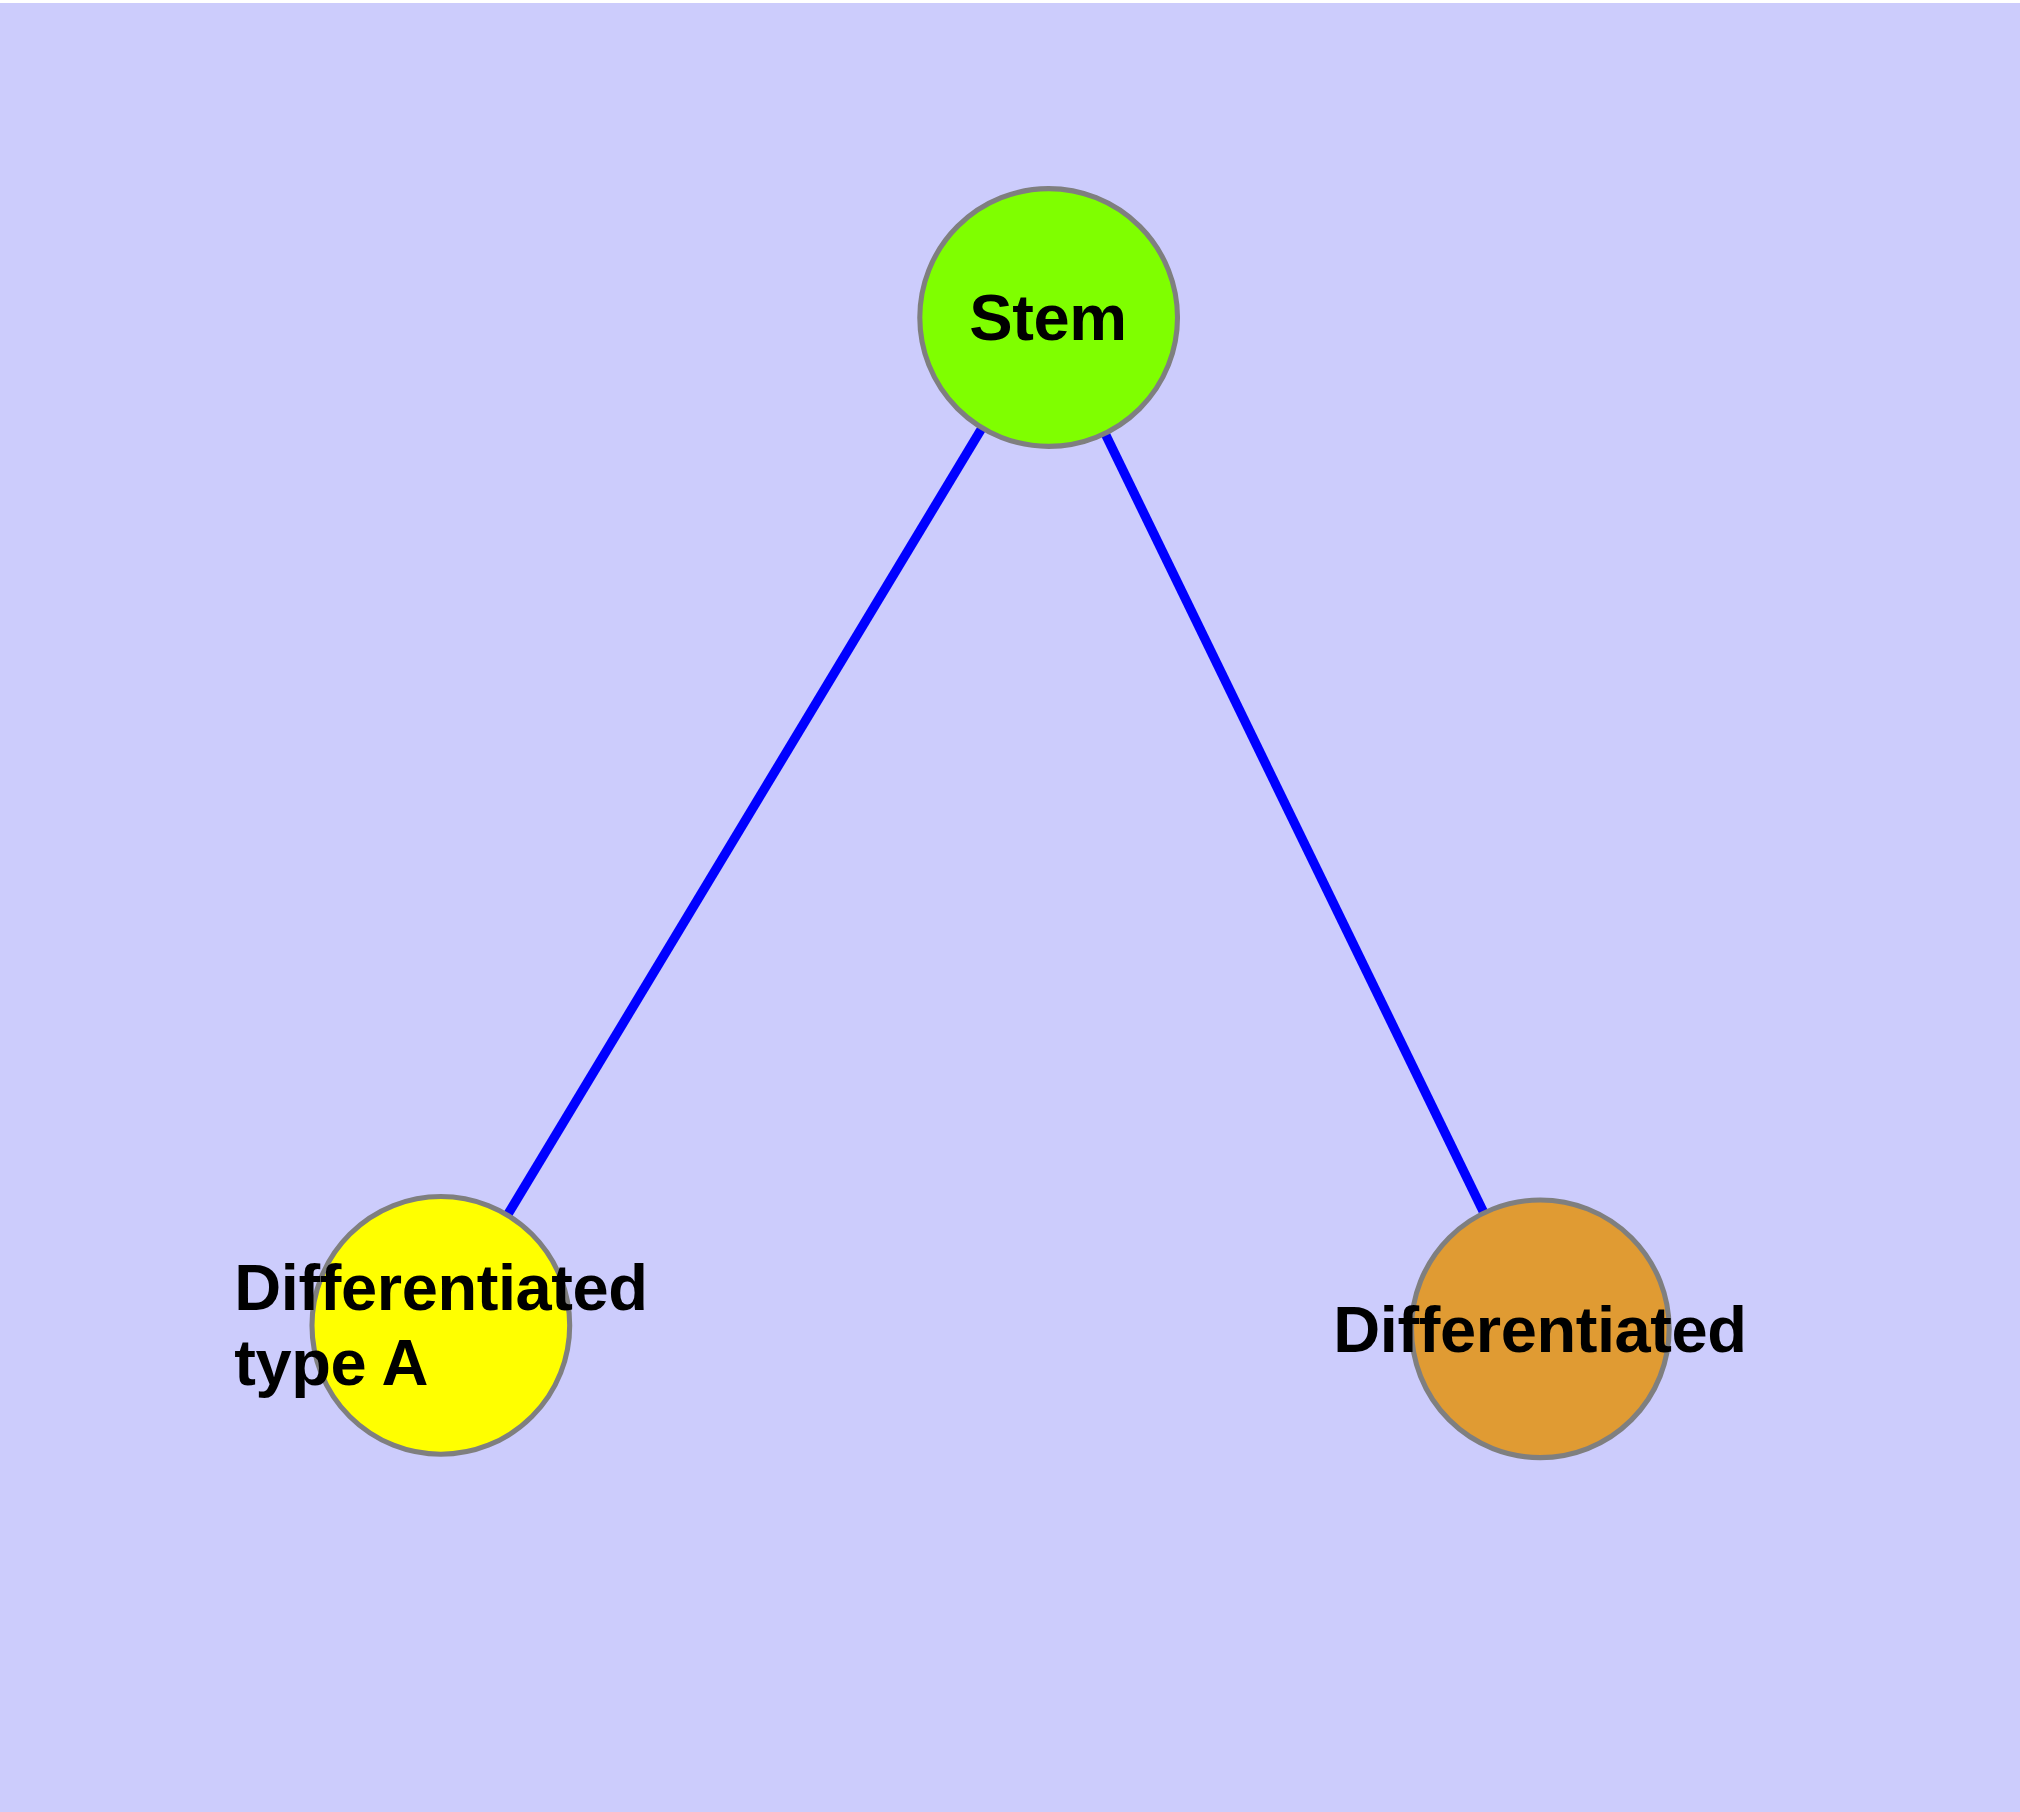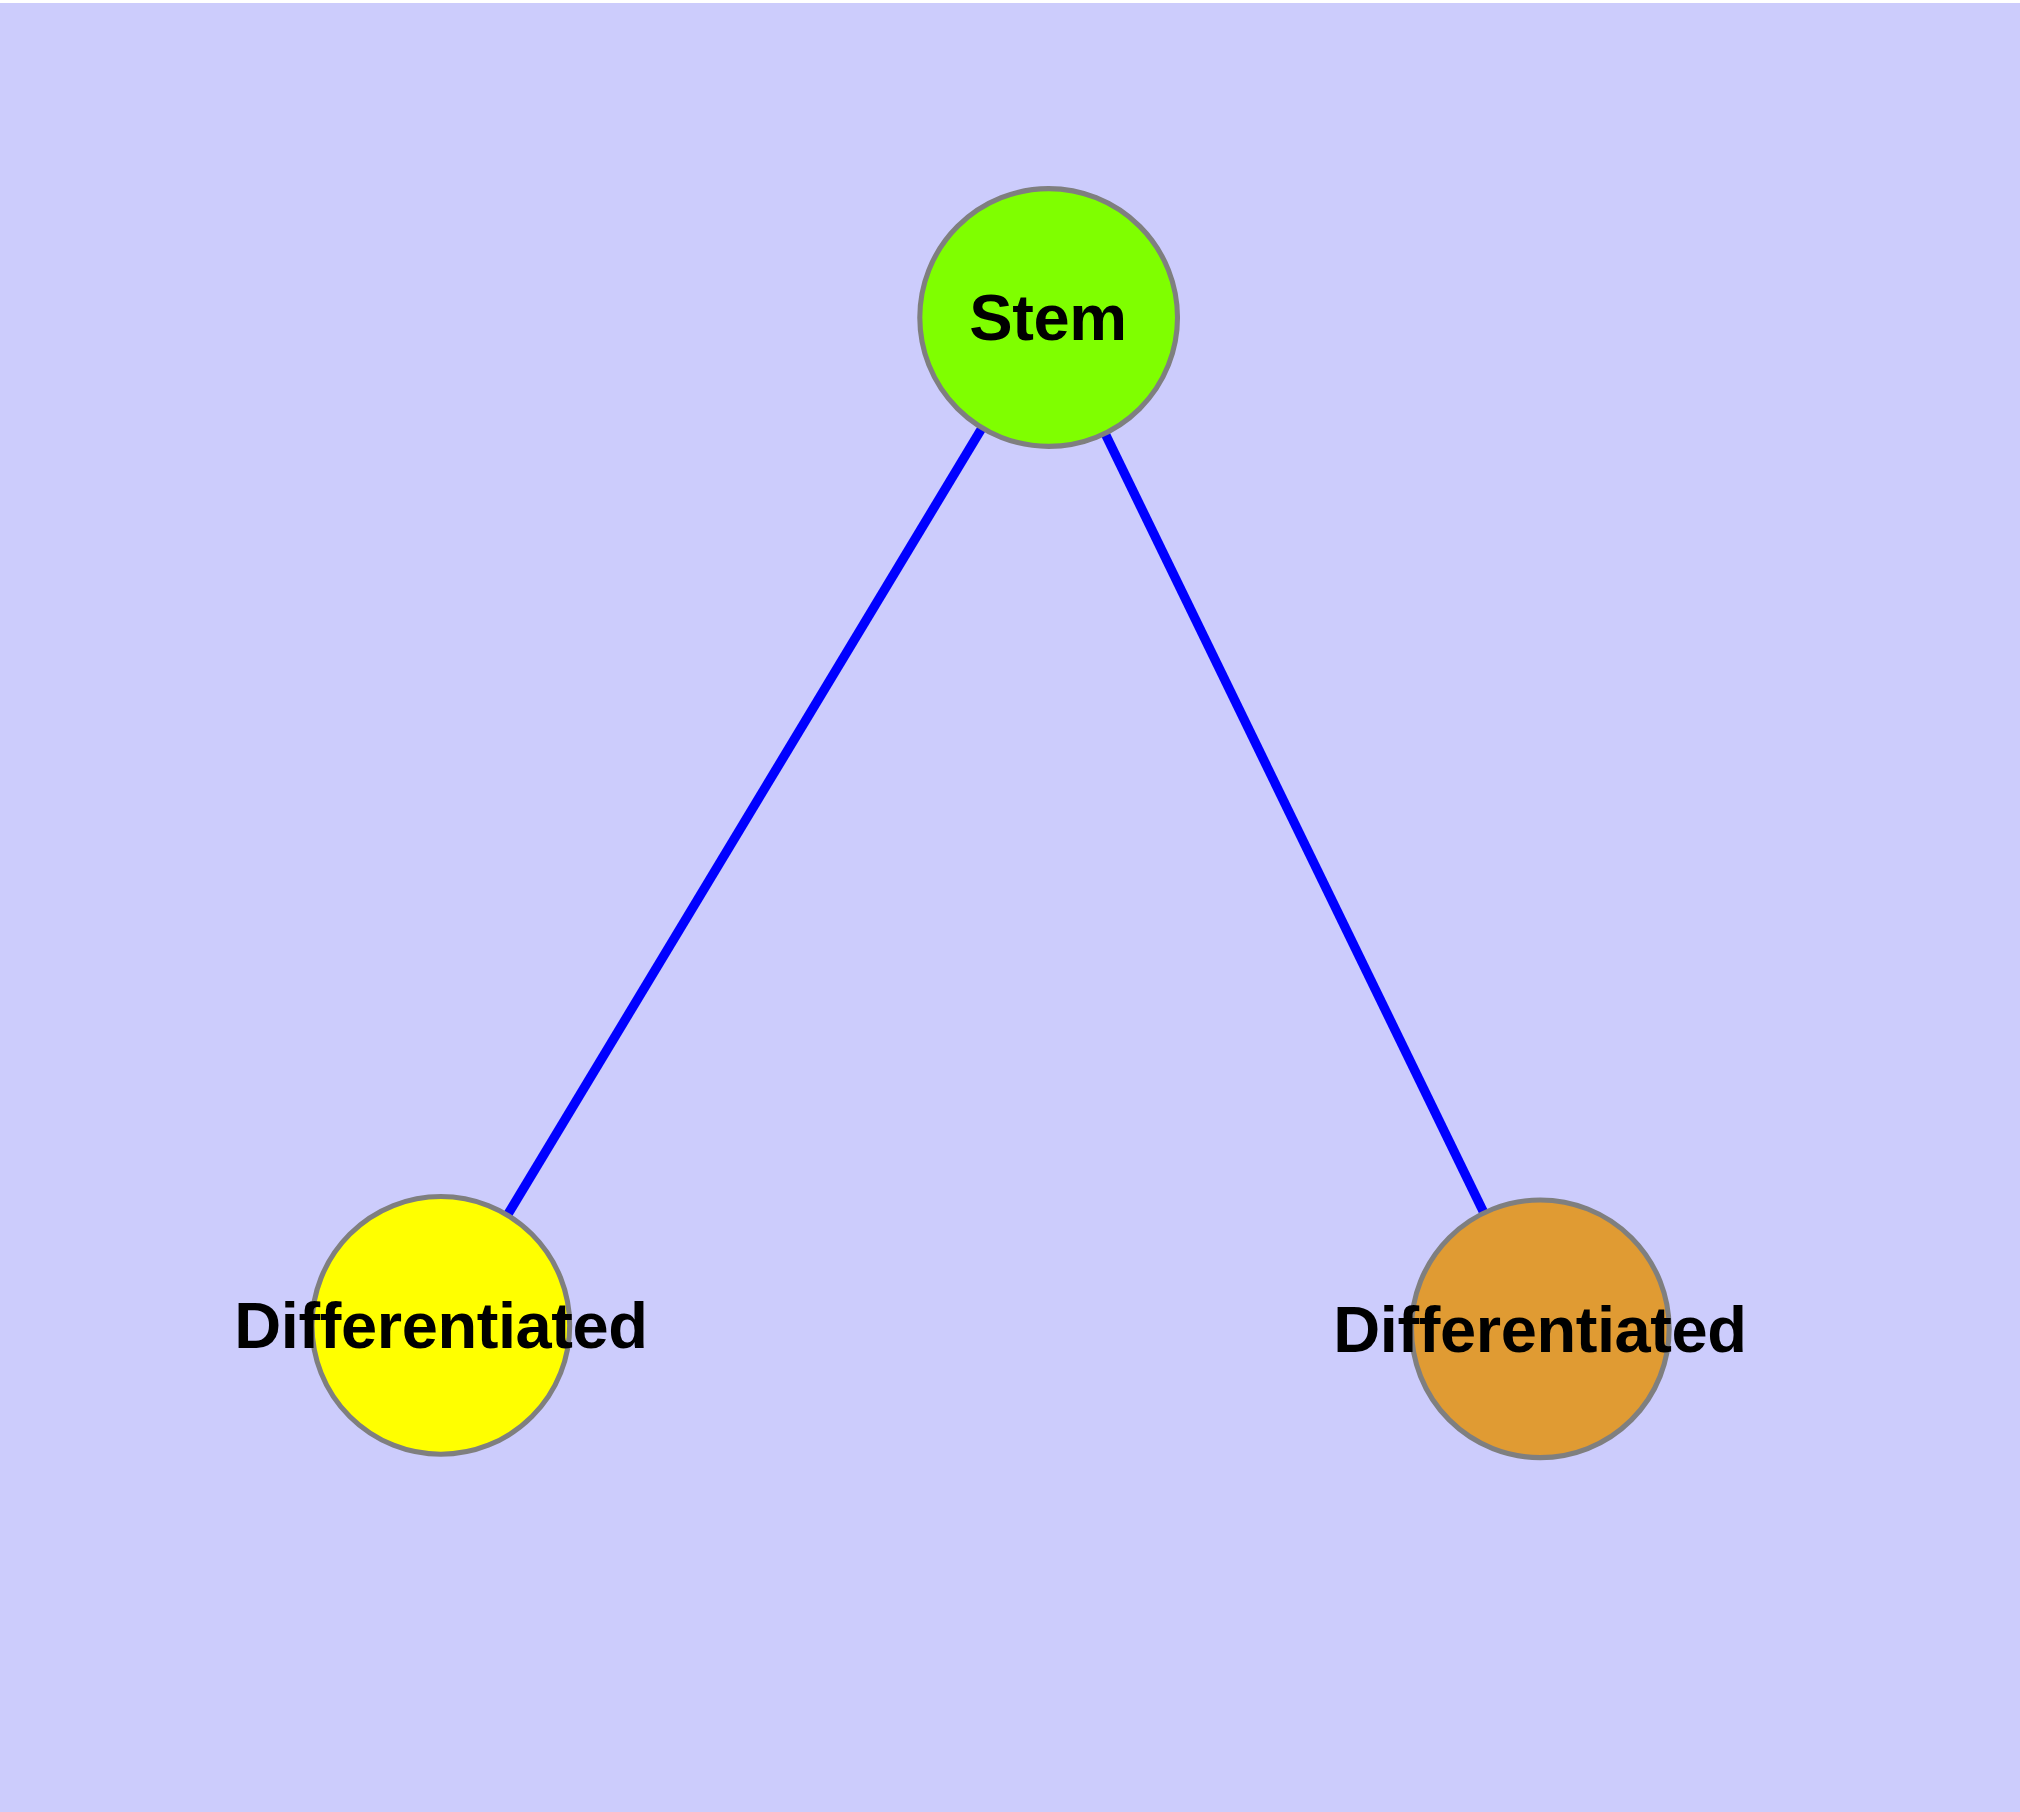--- a/index.html
+++ b/index.html
@@ -69,20 +69,21 @@
           <circle cx="1817" cy="1564" r="152" class="node-circle" fill="#e09b33" stroke="#7f7f7f"></circle>
         </g>
     </svg>
 
     <div id="labels-layer">
         <div class="node-label" style="left: 1048px; top: 314px;">
           <div>Stem</div>
         </div>
         <div class="node-label" style="left: 441px; top: 1322px;">
           <div>Differentiated</div>
+          <div>type A</div>
         </div>
         <div class="node-label" style="left: 1540px; top: 1326px;">
           <div>Differentiated</div>
         </div>
       </div>
 
   </div>
 </div>
 
 

